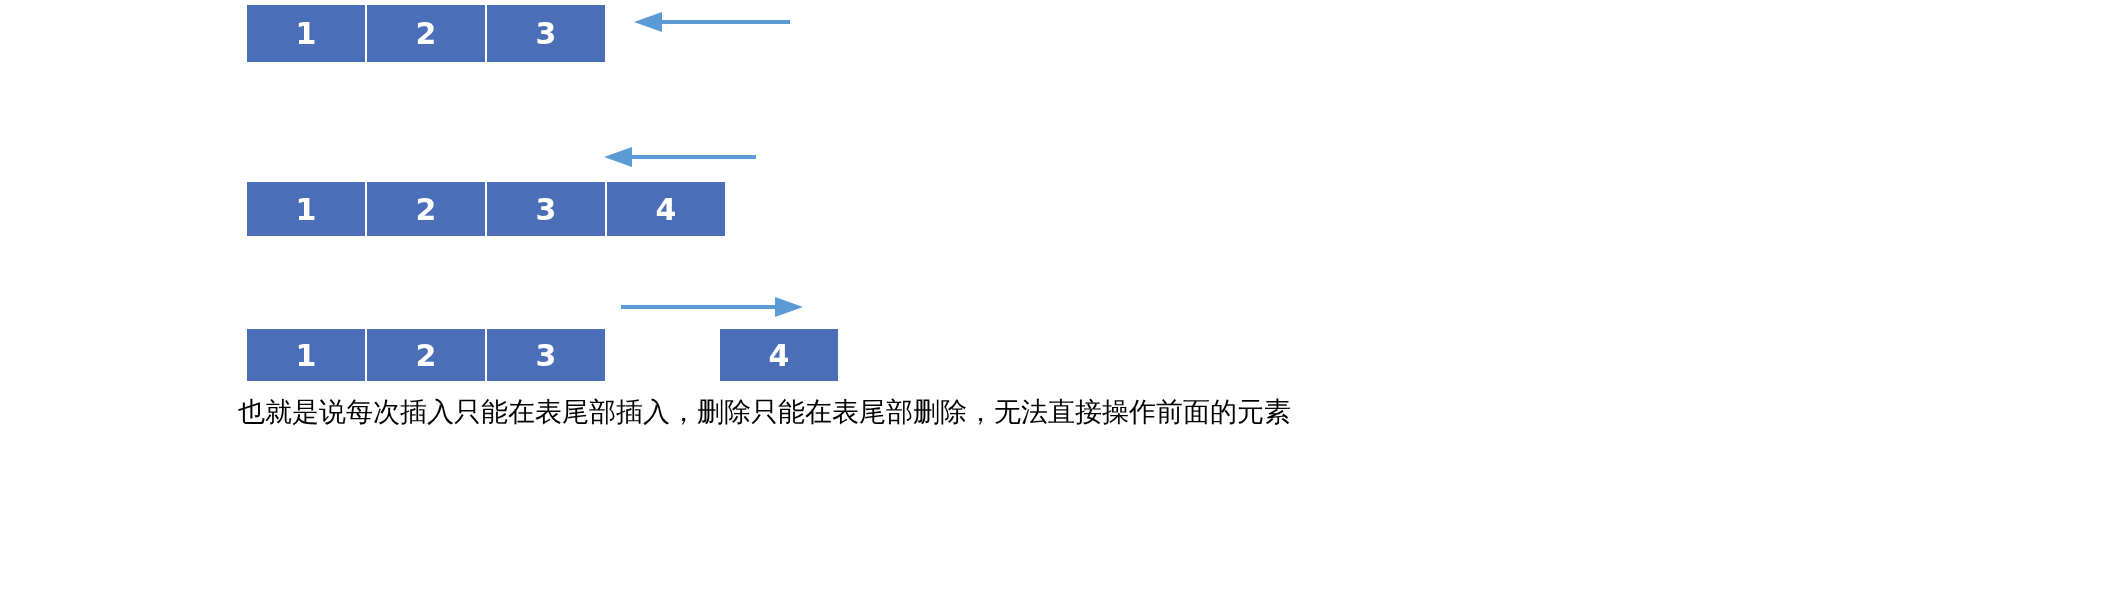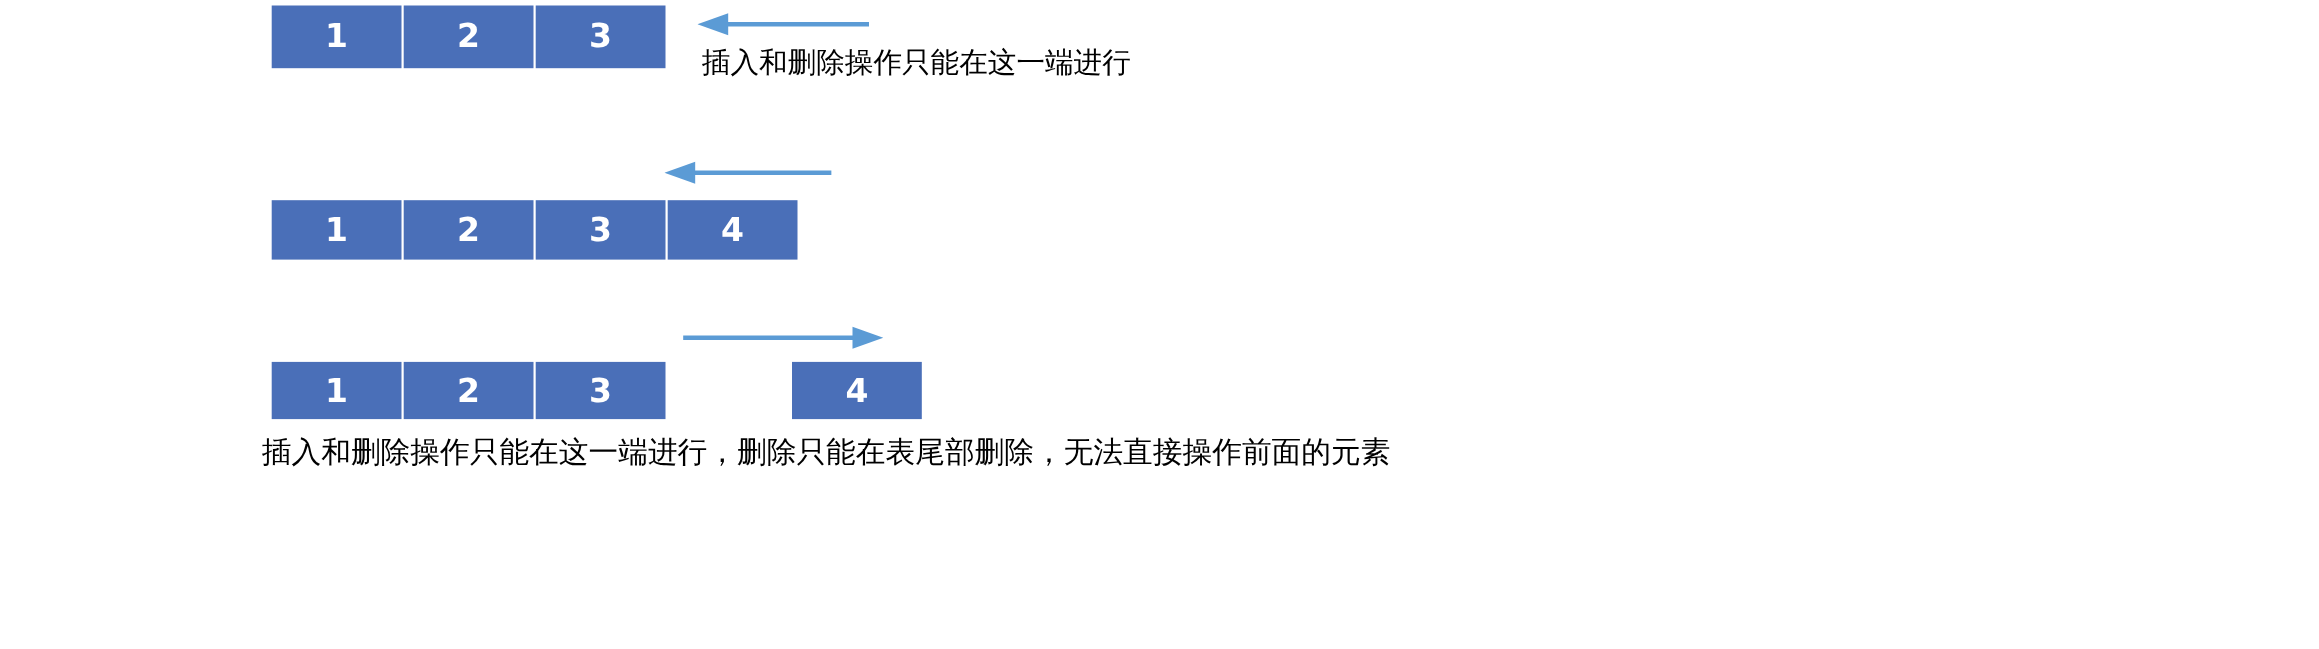--- a/index.html
+++ b/index.html
@@ -58,21 +58,20 @@
 
   <div class="cell" style="left:247px; top:5px; width:118px; height:57px;">1</div>
   <div class="cell" style="left:367px; top:5px; width:118px; height:57px;">2</div>
   <div class="cell" style="left:487px; top:5px; width:118px; height:57px;">3</div>
 
   <svg class="arrow" style="left:634px; top:10px; width:156px; height:24px;" viewBox="0 0 156 24" xmlns="http://www.w3.org/2000/svg">
     <line x1="26" y1="12" x2="156" y2="12" stroke="#5B9BD5" stroke-width="4"></line>
     <polygon points="0,12 28,2 28,22" fill="#5B9BD5"></polygon>
   </svg>
 
-  <div class="caption" style="left:638px; top:42px;">插入和删除操作只能在这一端进行</div>
 
   <svg class="arrow" style="left:604px; top:145px; width:152px; height:24px;" viewBox="0 0 152 24" xmlns="http://www.w3.org/2000/svg">
     <line x1="26" y1="12" x2="152" y2="12" stroke="#5B9BD5" stroke-width="4"></line>
     <polygon points="0,12 28,2 28,22" fill="#5B9BD5"></polygon>
   </svg>
 
   <div class="cell" style="left:247px; top:182px; width:118px; height:54px;">1</div>
   <div class="cell" style="left:367px; top:182px; width:118px; height:54px;">2</div>
   <div class="cell" style="left:487px; top:182px; width:118px; height:54px;">3</div>
   <div class="cell" style="left:607px; top:182px; width:118px; height:54px;">4</div>
@@ -80,15 +79,15 @@
   <svg class="arrow" style="left:621px; top:295px; width:182px; height:24px;" viewBox="0 0 182 24" xmlns="http://www.w3.org/2000/svg">
     <line x1="0" y1="12" x2="156" y2="12" stroke="#5B9BD5" stroke-width="4"></line>
     <polygon points="182,12 154,2 154,22" fill="#5B9BD5"></polygon>
   </svg>
 
   <div class="cell" style="left:247px; top:329px; width:118px; height:52px;">1</div>
   <div class="cell" style="left:367px; top:329px; width:118px; height:52px;">2</div>
   <div class="cell" style="left:487px; top:329px; width:118px; height:52px;">3</div>
   <div class="cell" style="left:720px; top:329px; width:118px; height:52px;">4</div>
 
-  <div class="caption-bottom" style="left:238px; top:396px;">插入和删除操作只能在这一端进行，删除只能在表尾部删除，无法直接操作前面的元素</div>
+  <div class="caption-bottom" style="left:238px; top:396px;">也就是说每次插入只能在表尾部插入，删除只能在表尾部删除，无法直接操作前面的元素</div>
 
 </div>
 
 </body></html>

